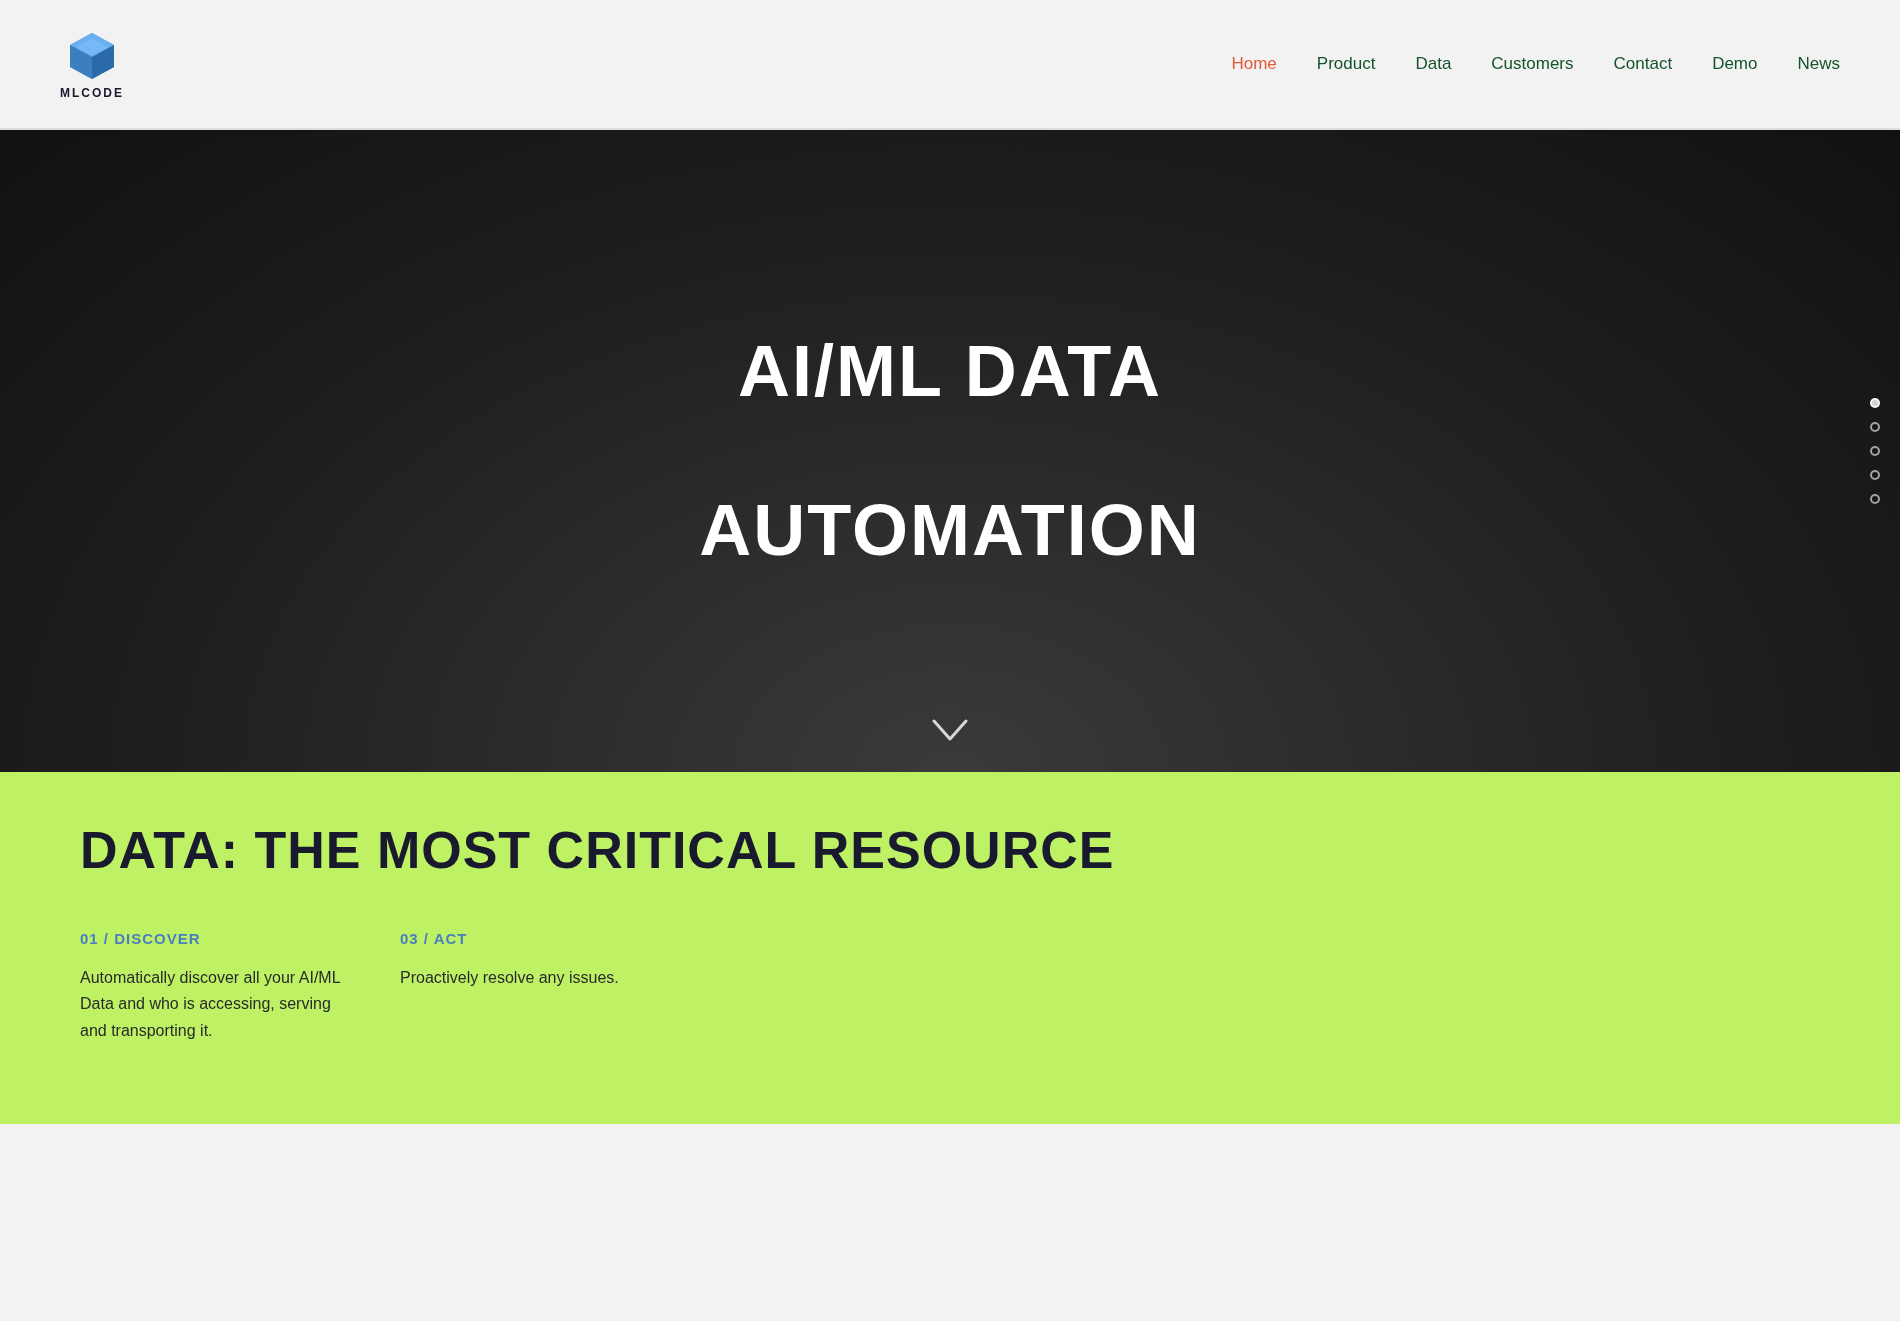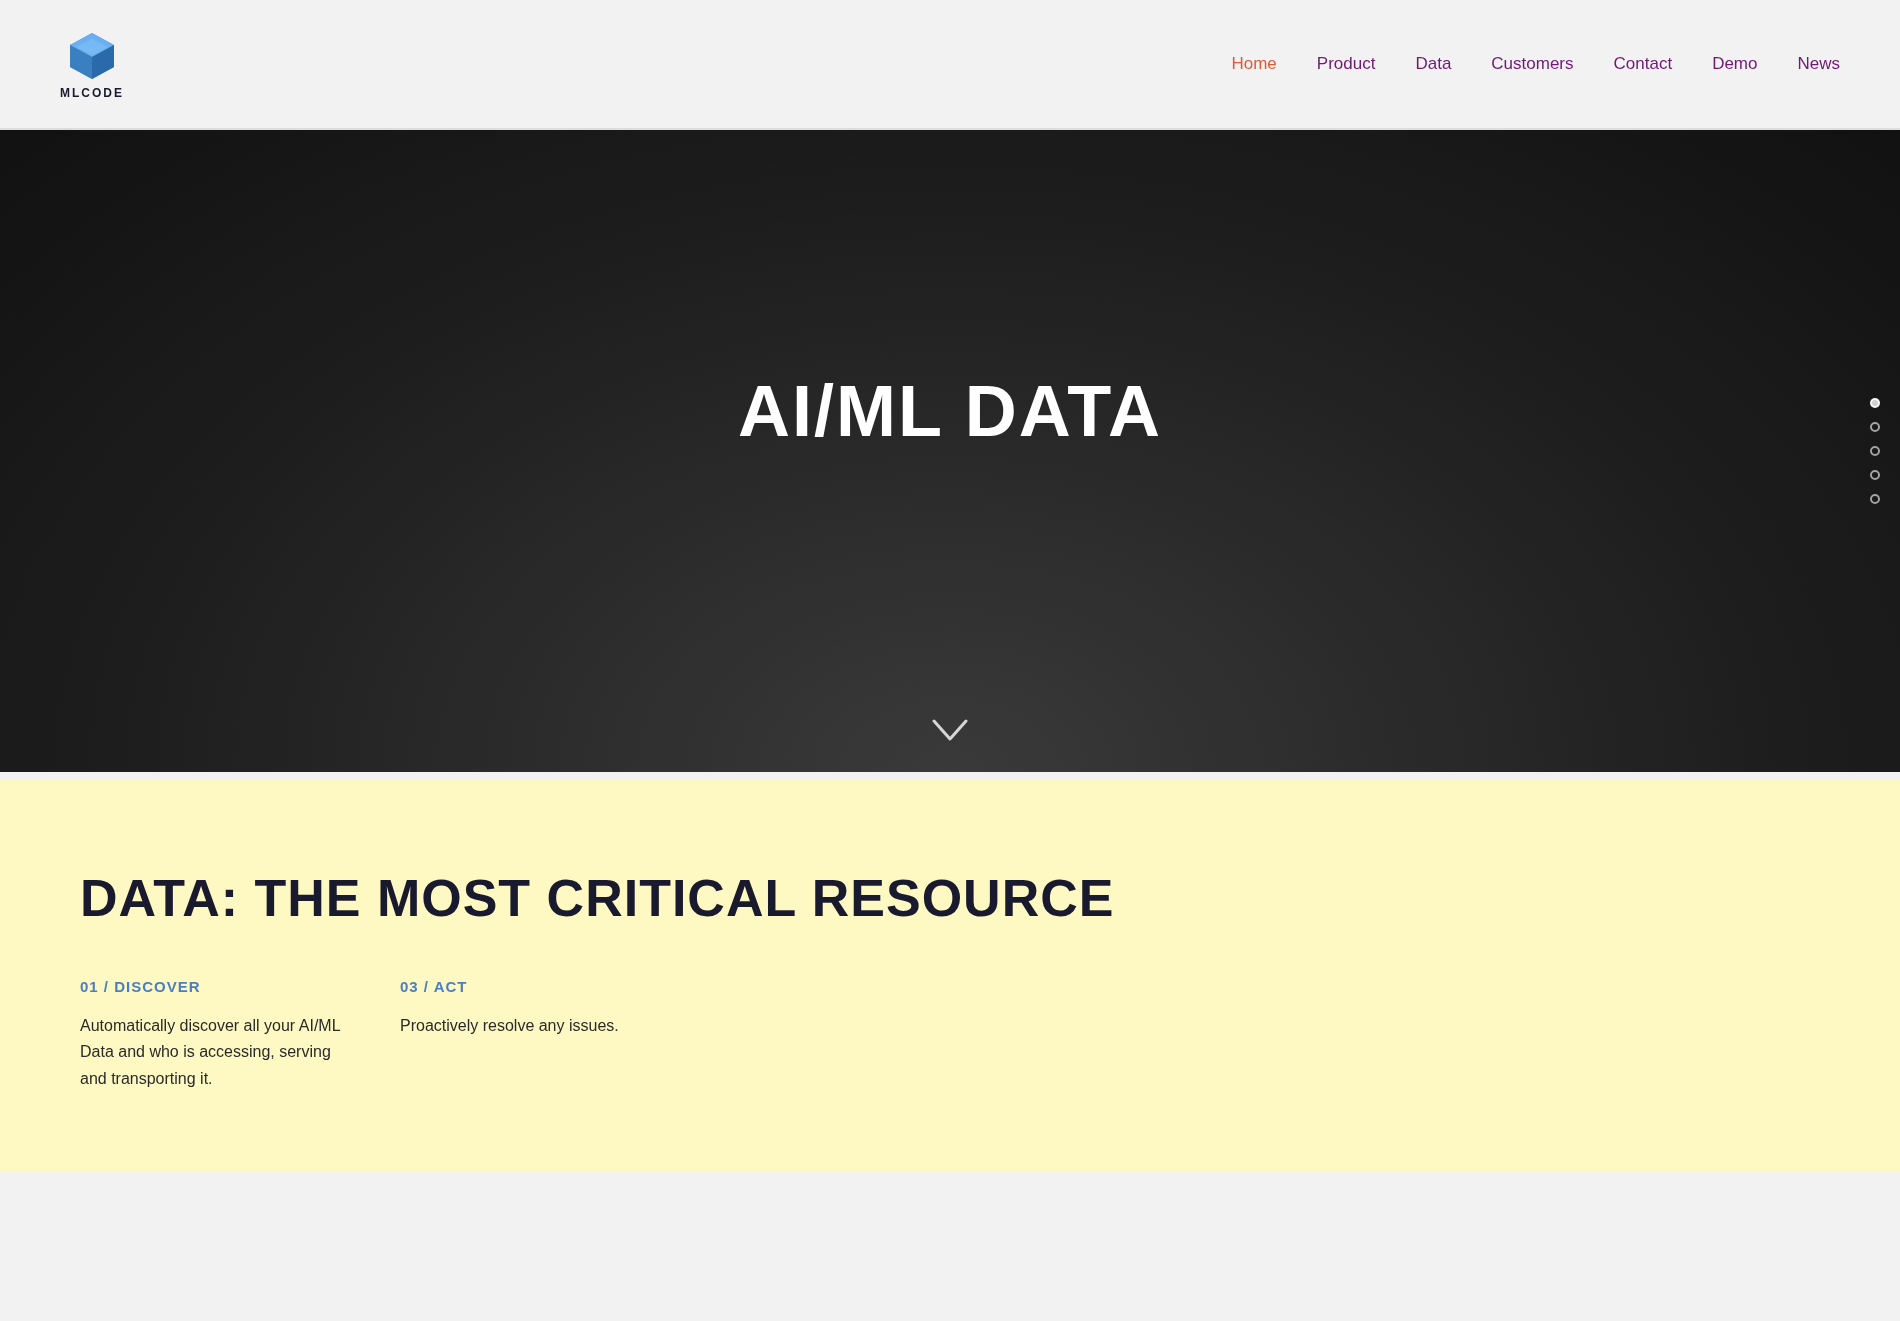--- a/index.html
+++ b/index.html
@@ -33,21 +33,21 @@
     }
     nav {
       display: flex;
       align-items: center;
       gap: 40px;
     }
     nav a {
       text-decoration: none;
       font-size: 17px;
       font-weight: 500;
-      color: #701a75;
+      color: #14532d;
       cursor: pointer;
     }
     nav a.active {
       color: #e05a3a;
     }
 
     
     .hero {
       position: relative;
       width: 100%;
@@ -129,24 +129,23 @@
     .scroll-dot-below {
       width: 10px;
       height: 10px;
       border-radius: 50%;
       border: 2px solid rgba(100,100,100,0.4);
       background: transparent;
     }
 
     
     .main-section {
-      background: #fef9c3;
-      padding: 88px 80px 80px 80px;
+      background: #bef264;
+      padding: 48px 80px 80px 80px;
       position: relative;
-      margin-top: 8px;
     }
     .section-title {
       font-size: 52px;
       font-weight: 800;
       color: #1a1a2e;
       margin-bottom: 50px;
       letter-spacing: 1px;
     }
     .features-grid {
       display: grid;
@@ -266,20 +265,21 @@
         <circle cx="1100" cy="480" r="3"></circle>
         <circle cx="1350" cy="500" r="3"></circle>
         <circle cx="1600" cy="490" r="3"></circle>
     </g>
   </svg>
 
   <div class="hero-content">
     <h1 class="hero-title">
       <span>AI/ML DATA</span><br>
       <br>
+      <span>AUTOMATION</span>
     </h1>
   </div>
 
   <div class="hero-chevron">
     <svg width="40" height="28" viewBox="0 0 40 28" fill="none" xmlns="http://www.w3.org/2000/svg">
       <polyline points="4,4 20,22 36,4" stroke="white" stroke-width="3" stroke-linecap="round" stroke-linejoin="round" fill="none"></polyline>
     </svg>
   </div>
 
   <div class="scroll-dots">

